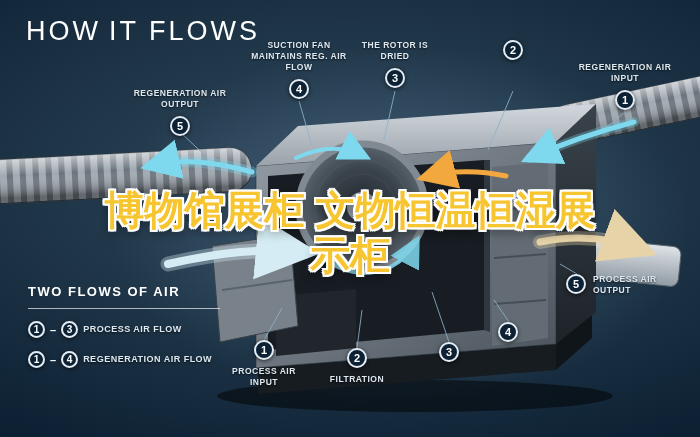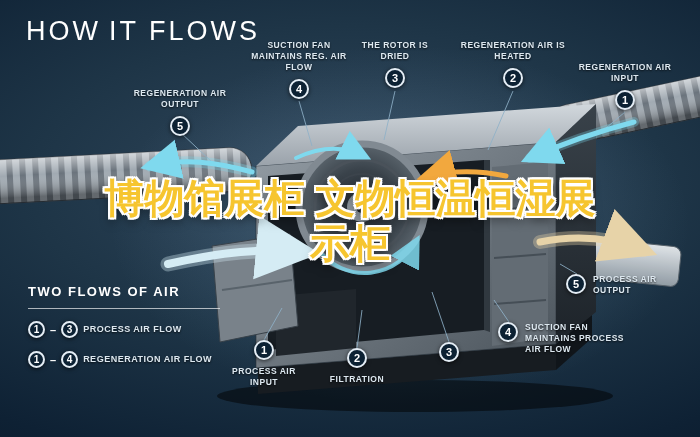--- a/index.html
+++ b/index.html
@@ -32,21 +32,21 @@
   }
   .badge.small{width:17px;height:17px;font-size:10px;}
   
   #legend{left:28px;top:284px;z-index:6;width:200px;}
   #legend .head{font-size:13px;font-weight:800;color:#ffffff;letter-spacing:1.5px;}
   #legend .rule{height:1px;background:rgba(255,255,255,.65);margin:9px 0 12px 0;width:192px;}
   .leg-row{display:flex;align-items:center;gap:5px;margin-bottom:13px;}
   .leg-row .dash{color:#ffffff;font-weight:700;font-size:11px;}
   .leg-row .lbl{font-size:9px;}
   
-  #overlay{left:0;top:176px;width:700px;text-align:center;z-index:5;line-height:1.12;}
+  #overlay{left:0;top:188px;width:700px;text-align:center;z-index:5;line-height:1.12;}
   #overlay .cn{
     font-weight:800;color:#f6c52f;font-size:40px;
     text-shadow:
       -2px -2px 0 #fff, 2px -2px 0 #fff, -2px 2px 0 #fff, 2px 2px 0 #fff,
       0 -2px 0 #fff, 0 2px 0 #fff, -2px 0 0 #fff, 2px 0 0 #fff,
       0 5px 10px rgba(0,0,0,.55);
   }
   svg.scene{position:absolute;left:0;top:0;z-index:2;}
 </style>
 </head>
@@ -193,42 +193,40 @@
   </div>
   <div class="callout col abs" style="left:243px;top:40px;width:112px;">
     <div class="lbl">SUCTION FAN MAINTAINS REG. AIR FLOW</div>
     <div class="badge">4</div>
   </div>
   <div class="callout col abs" style="left:352px;top:40px;width:86px;">
     <div class="lbl">THE ROTOR IS DRIED</div>
     <div class="badge">3</div>
   </div>
   <div class="callout col abs" style="left:460px;top:40px;width:106px;">
-    <div class="lbl">REGENERATION AIR IS HEATED</div>
     <div class="badge">2</div>
   </div>
   <div class="callout col abs" style="left:576px;top:62px;width:98px;">
     <div class="lbl">REGENERATION AIR INPUT</div>
     <div class="badge">1</div>
   </div>
 
   <div class="callout col-rev abs" style="left:222px;top:340px;width:84px;">
     <div class="lbl">PROCESS AIR INPUT</div>
     <div class="badge">1</div>
   </div>
   <div class="callout col-rev abs" style="left:316px;top:348px;width:82px;">
     <div class="lbl">FILTRATION</div>
     <div class="badge">2</div>
   </div>
   <div class="callout col-rev abs" style="left:394px;top:342px;width:110px;">
     <div class="badge">3</div>
   </div>
   <div class="callout row abs" style="left:498px;top:322px;width:134px;">
     <div class="badge">4</div>
-    <div class="lbl" style="width:100px;">SUCTION FAN MAINTAINS PROCESS AIR FLOW</div>
   </div>
   <div class="callout row abs" style="left:566px;top:274px;width:120px;">
     <div class="badge">5</div>
     <div class="lbl" style="width:82px;">PROCESS AIR OUTPUT</div>
   </div>
 
   <div id="legend" class="abs">
     <div class="head">TWO FLOWS OF AIR</div>
     <div class="rule"></div>
     <div class="leg-row">

